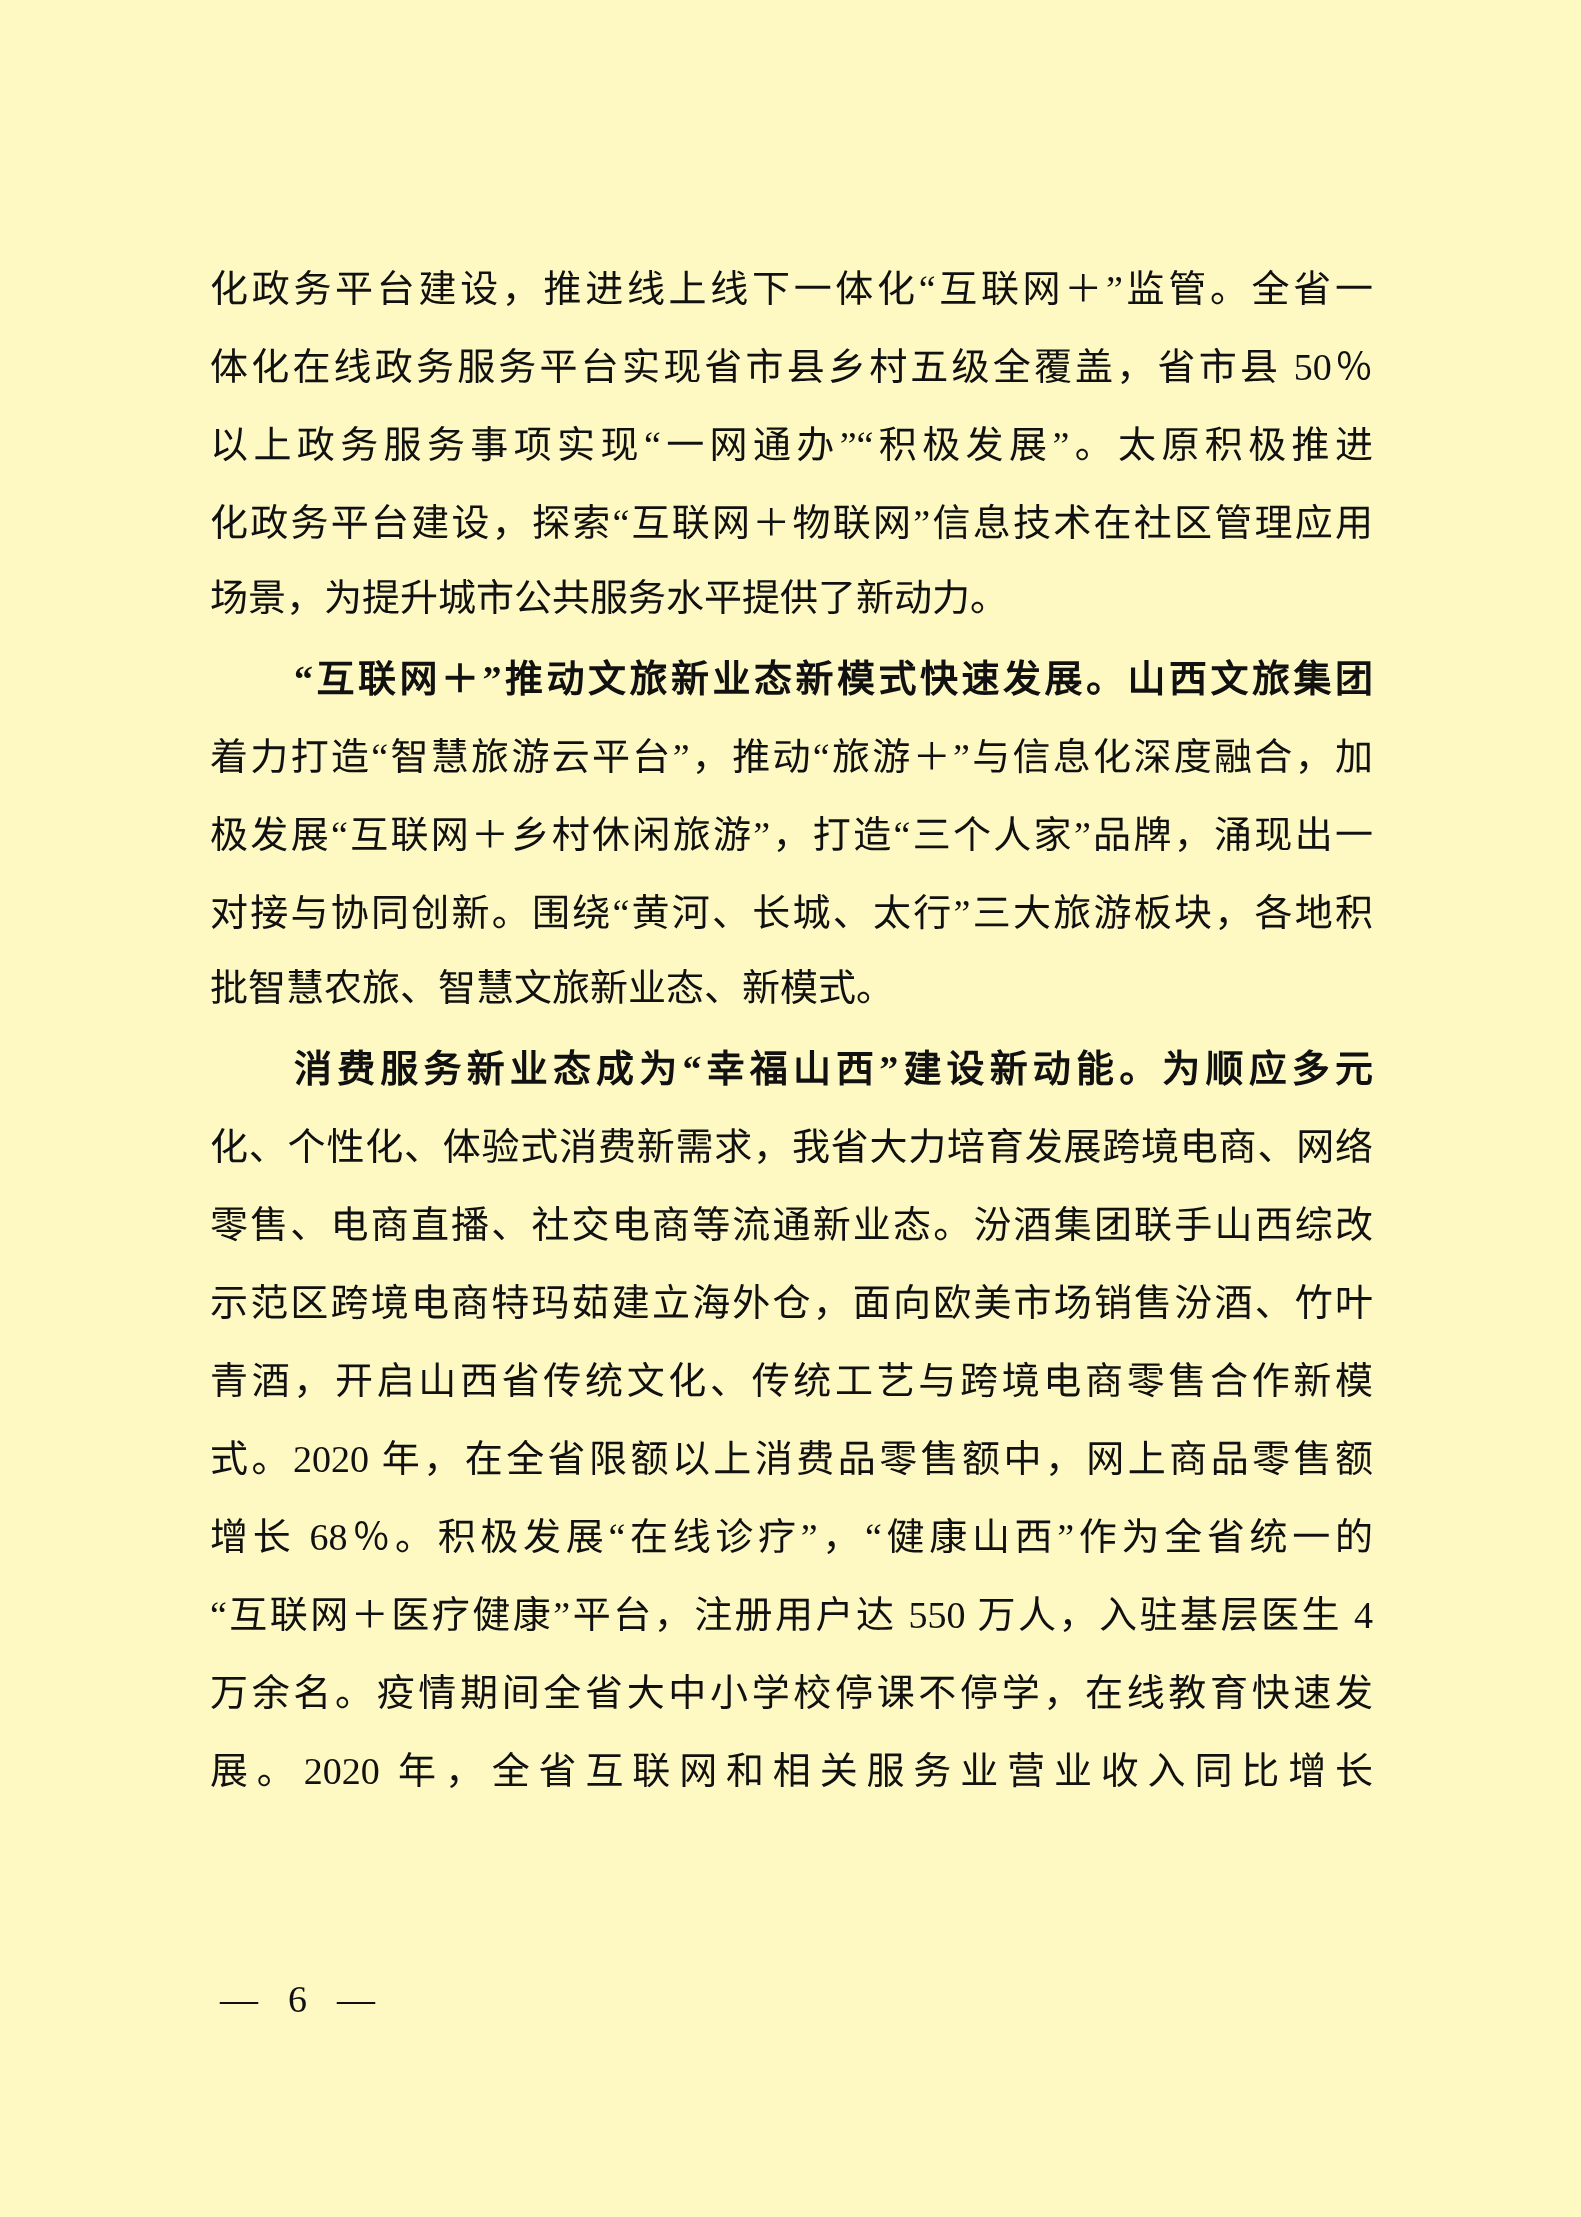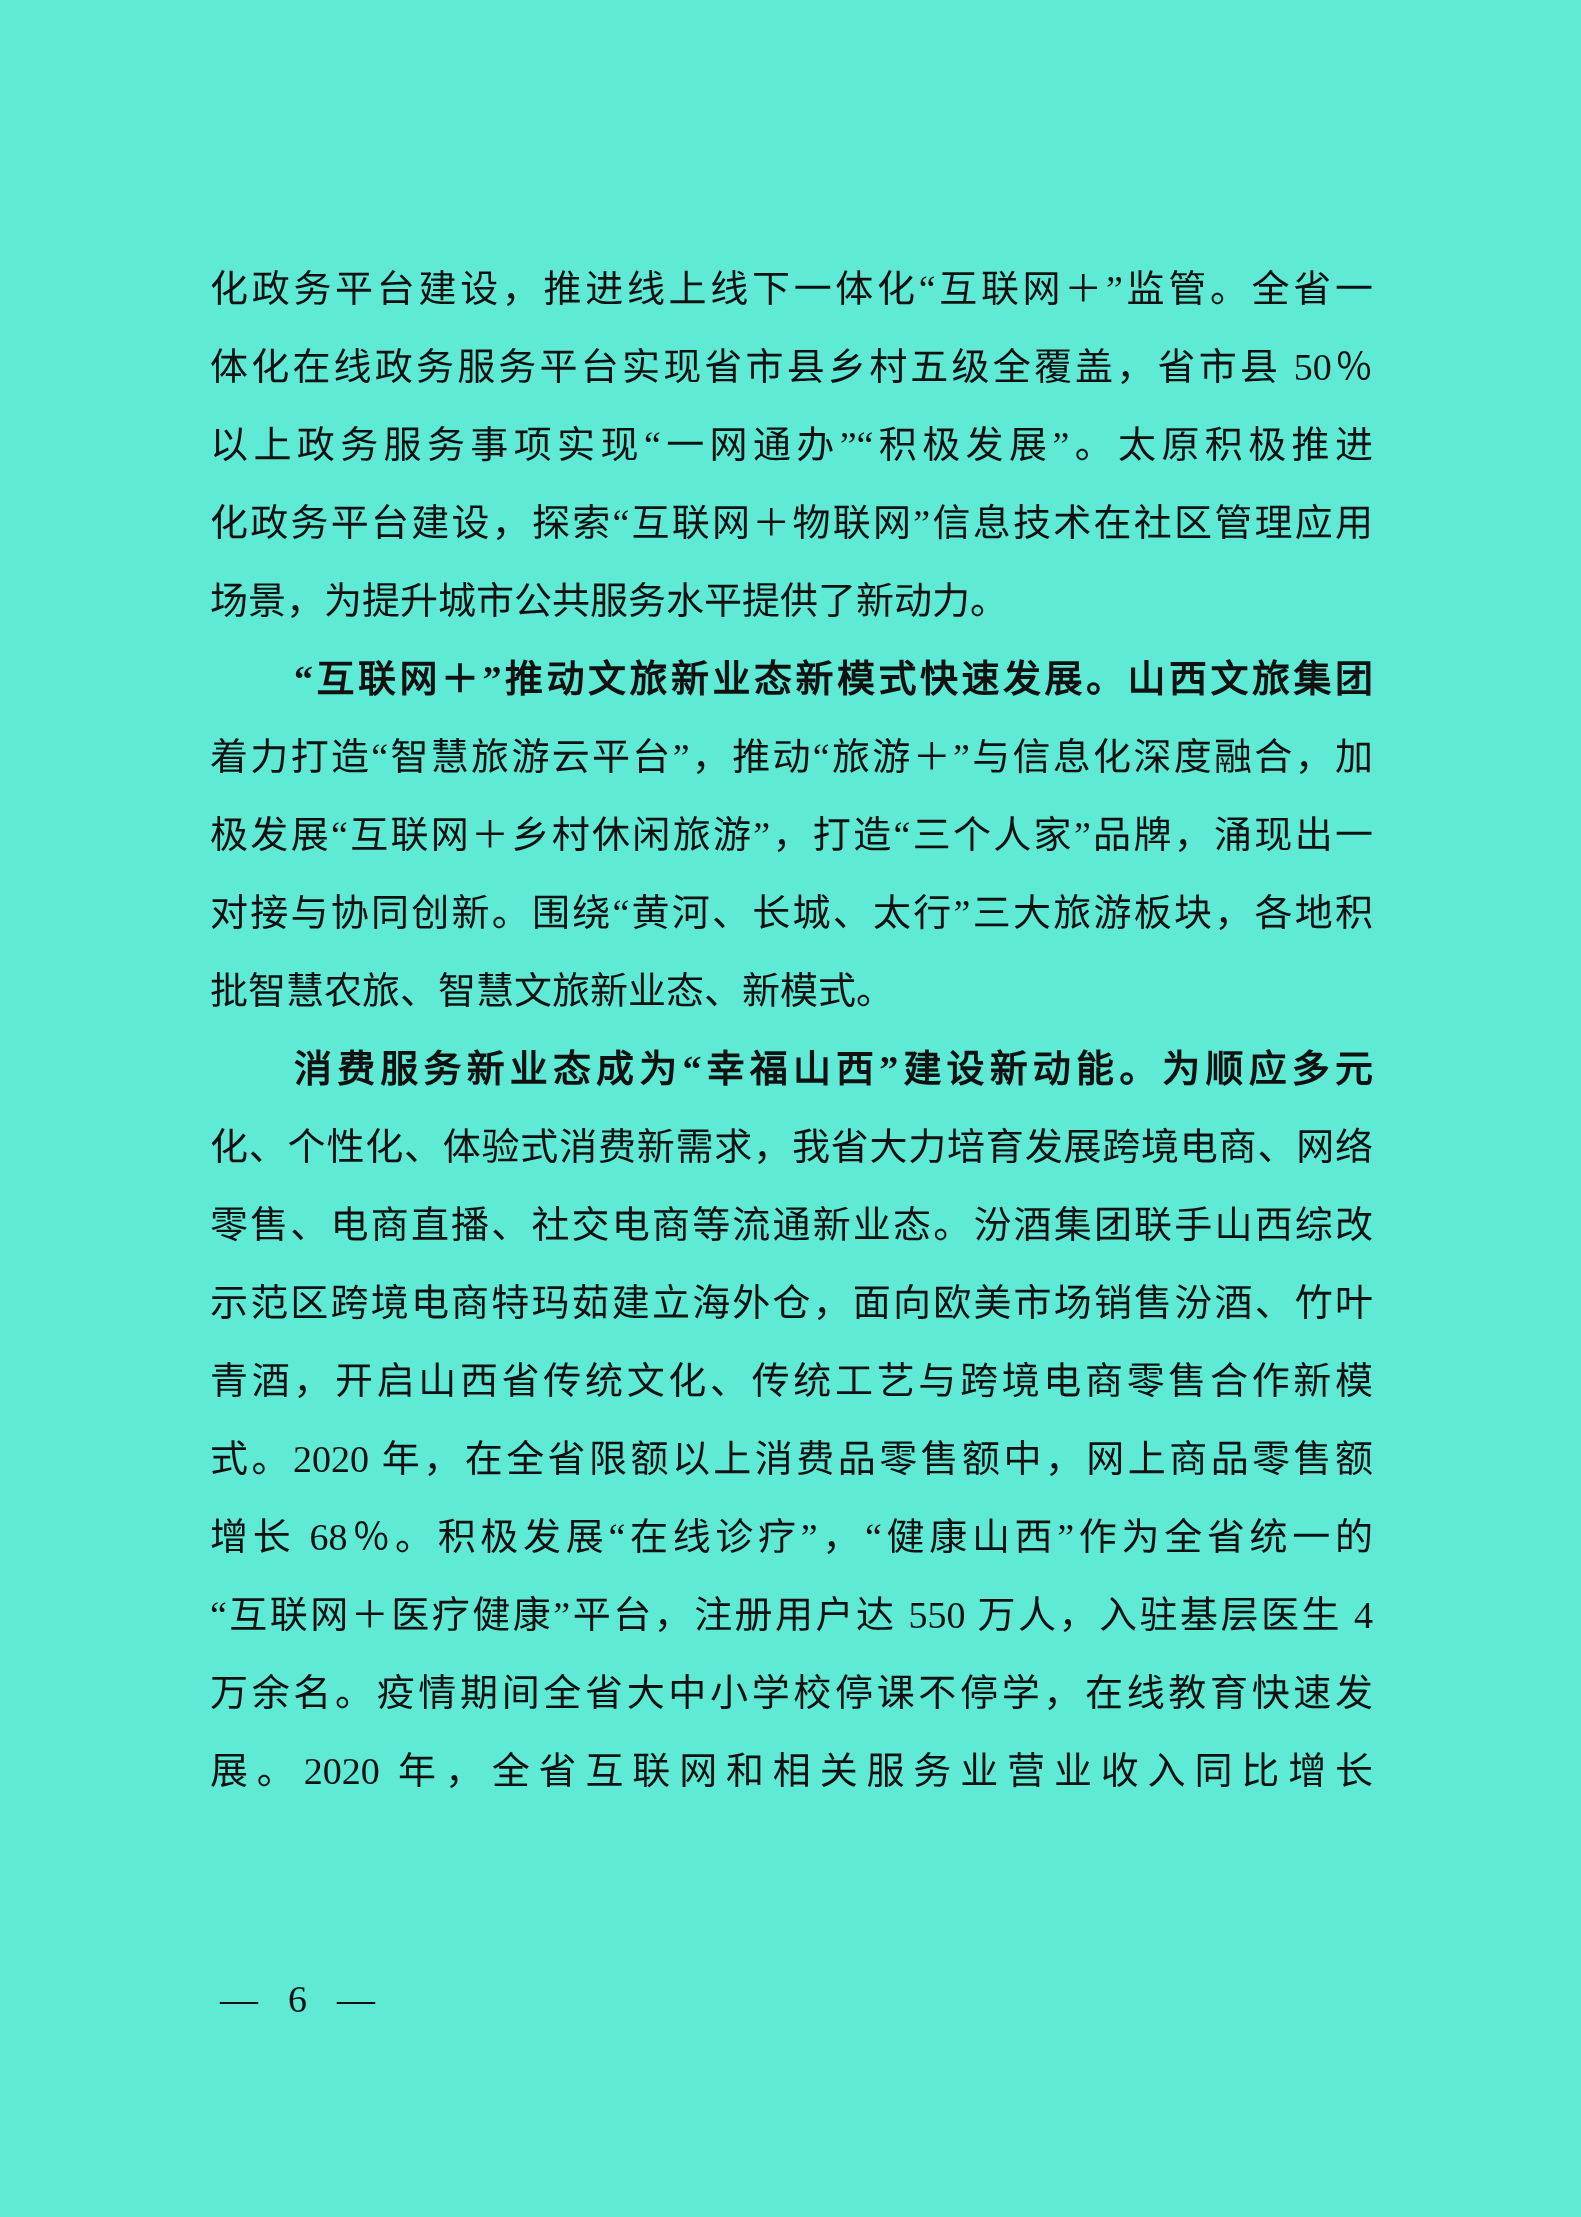--- a/index.html
+++ b/index.html
@@ -11,21 +11,21 @@
     position: relative;
     width: 1581px;
     height: 2217px;
     overflow: hidden;
     font-family: "Liberation Serif", "DejaVu Serif", serif;
     color: #111111;
   }
   .page {
     position: absolute;
     inset: 0;
-    background: #5eead4;
+    background: #fef9c3;
   }
   .text-block {
     position: absolute;
     left: 210px;
     top: 250px;
     width: 1163px;
   }
   .para {
     margin: 0;
     padding: 0;
@@ -40,20 +40,21 @@
     text-align-last: justify;
     overflow: visible;
   }
   .line.indent {
     text-indent: 84px;
     font-weight: bold;
   }
   .line.para-end {
     text-align: right;
     text-align-last: left;
+    font-family: Liberation Mono, monospace;
   }
   .page-footer {
     position: absolute;
     left: 220px;
     top: 1977px;
     display: flex;
     align-items: center;
     gap: 30px;
     font-size: 38px;
     line-height: 44px;

